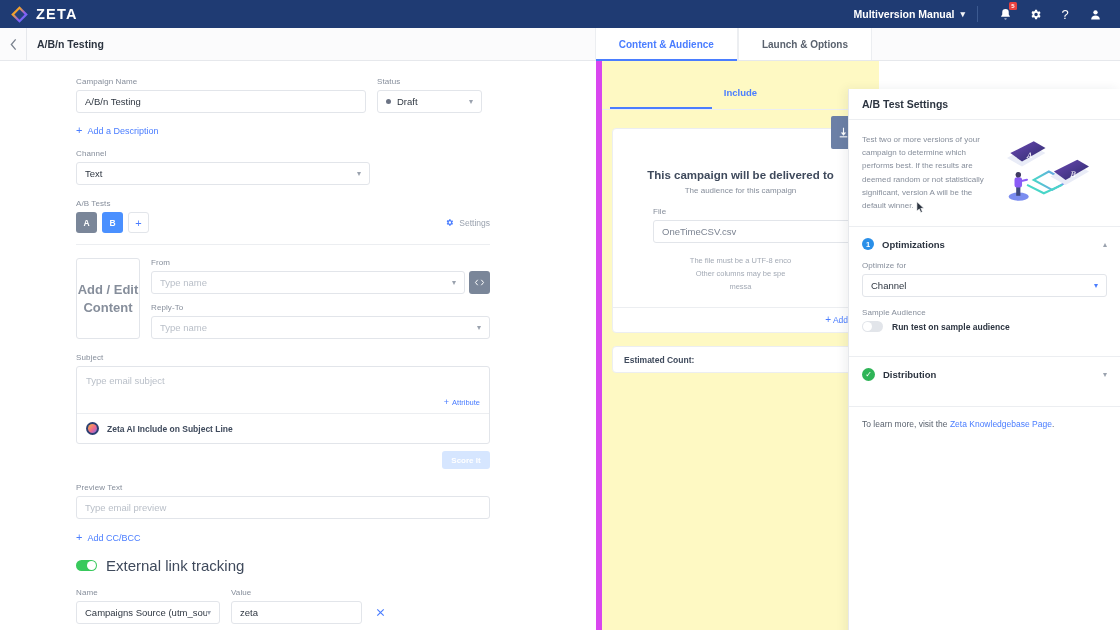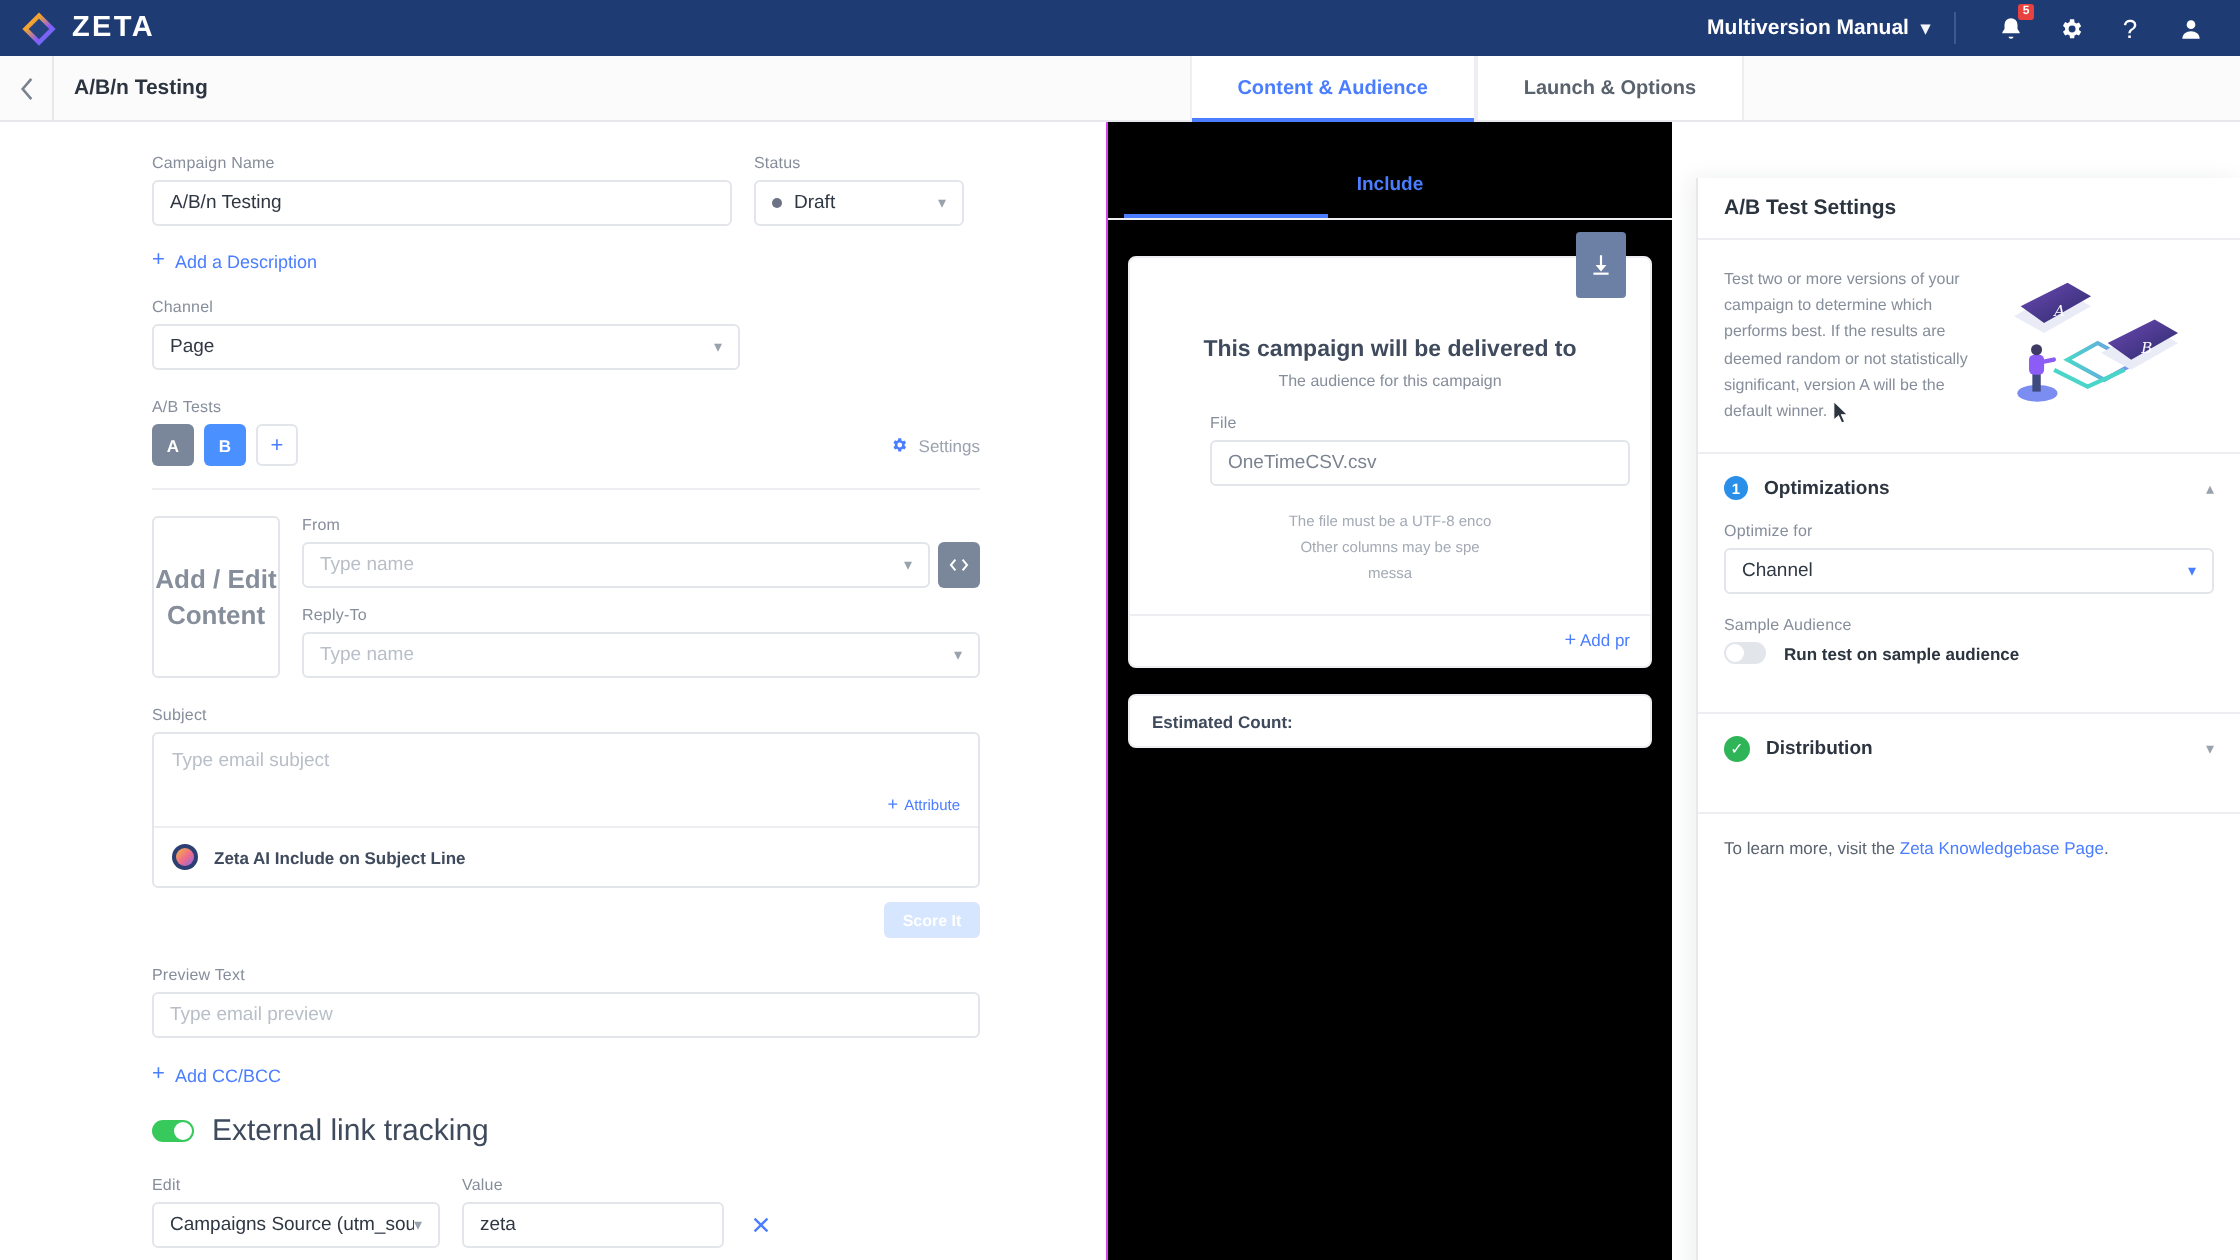--- a/index.html
+++ b/index.html
@@ -44,21 +44,21 @@
     color:#5a626e; background:#fff; border-left:1px solid #eceef1; border-right:1px solid #eceef1;
     position:relative;
     text-align:right;
   }
   .tab.active { color:#4a7dff; }
   .tab.active:after { content:""; position:absolute; left:0; right:0; bottom:-1px; height:2px; background:#4a7dff; }
 
   
   .content { position:absolute; left:0; top:61px; width:1120px; height:569px; background:#fff; }
   .col-left { position:absolute; left:0; top:0; width:565px; height:569px; background:#fff; padding:16px 75px 0 76px; }
-  .col-mid  { position:absolute; left:553px; top:0; width:283px; height:569px; background:#000000; border-left:1px solid #d946ef; padding:16px 0 0 0; }
+  .col-mid  { position:absolute; left:596px; top:0; width:283px; height:569px; background:#fef9c3; border-left:6px solid #d946ef; padding:16px 0 0 0; }
 
   .fld-label { font-size:8px; color:#868e9b; margin-bottom:4px; letter-spacing:.1px; }
   .input {
     height:23px; border:1px solid #e2e5ea; border-radius:3px; background:#fff;
     display:flex; align-items:center; padding:0 8px; font-size:9.5px; color:#2f3742;
   }
   .input.ph { color:#b9bfc8; }
   .sel { justify-content:space-between; }
   .sel .chev { color:#9aa2ae; font-size:8px; }
 
@@ -239,21 +239,21 @@
       </div>
 
       <div style="margin-top:12px;" class="link-add">
         <span class="plus">+</span>
         <span>Add a Description</span>
       </div>
 
       <div style="margin-top:13px;width:294px;">
         <div class="fld-label">Channel</div>
         <div class="input sel">
-          <span>Page</span>
+          <span>Text</span>
           <span class="chev">▾</span>
         </div>
       </div>
 
       <div style="margin-top:14px;">
         <div class="fld-label">A/B Tests</div>
         <div class="ab-row">
           <div class="ab-btn ab-a">A</div>
           <div class="ab-btn ab-b">B</div>
           <div class="ab-add">+</div>
@@ -325,21 +325,21 @@
         <span>Add CC/BCC</span>
       </div>
 
       <div class="toggle-row" style="margin-top:14px;">
         <span class="toggle"></span>
         <span class="toggle-label">External link tracking</span>
       </div>
 
       <div class="row" style="margin-top:14px;">
         <div style="width:144px;">
-          <div class="fld-label">Edit</div>
+          <div class="fld-label">Name</div>
           <div class="input sel">
             <span style="overflow:hidden;white-space:nowrap;">Campaigns Source (utm_source)</span>
             <span class="chev">▾</span>
           </div>
         </div>
         <div style="width:131px;">
           <div class="fld-label">Value</div>
           <div class="input">zeta</div>
         </div>
         <div style="display:flex;align-items:flex-end;">

